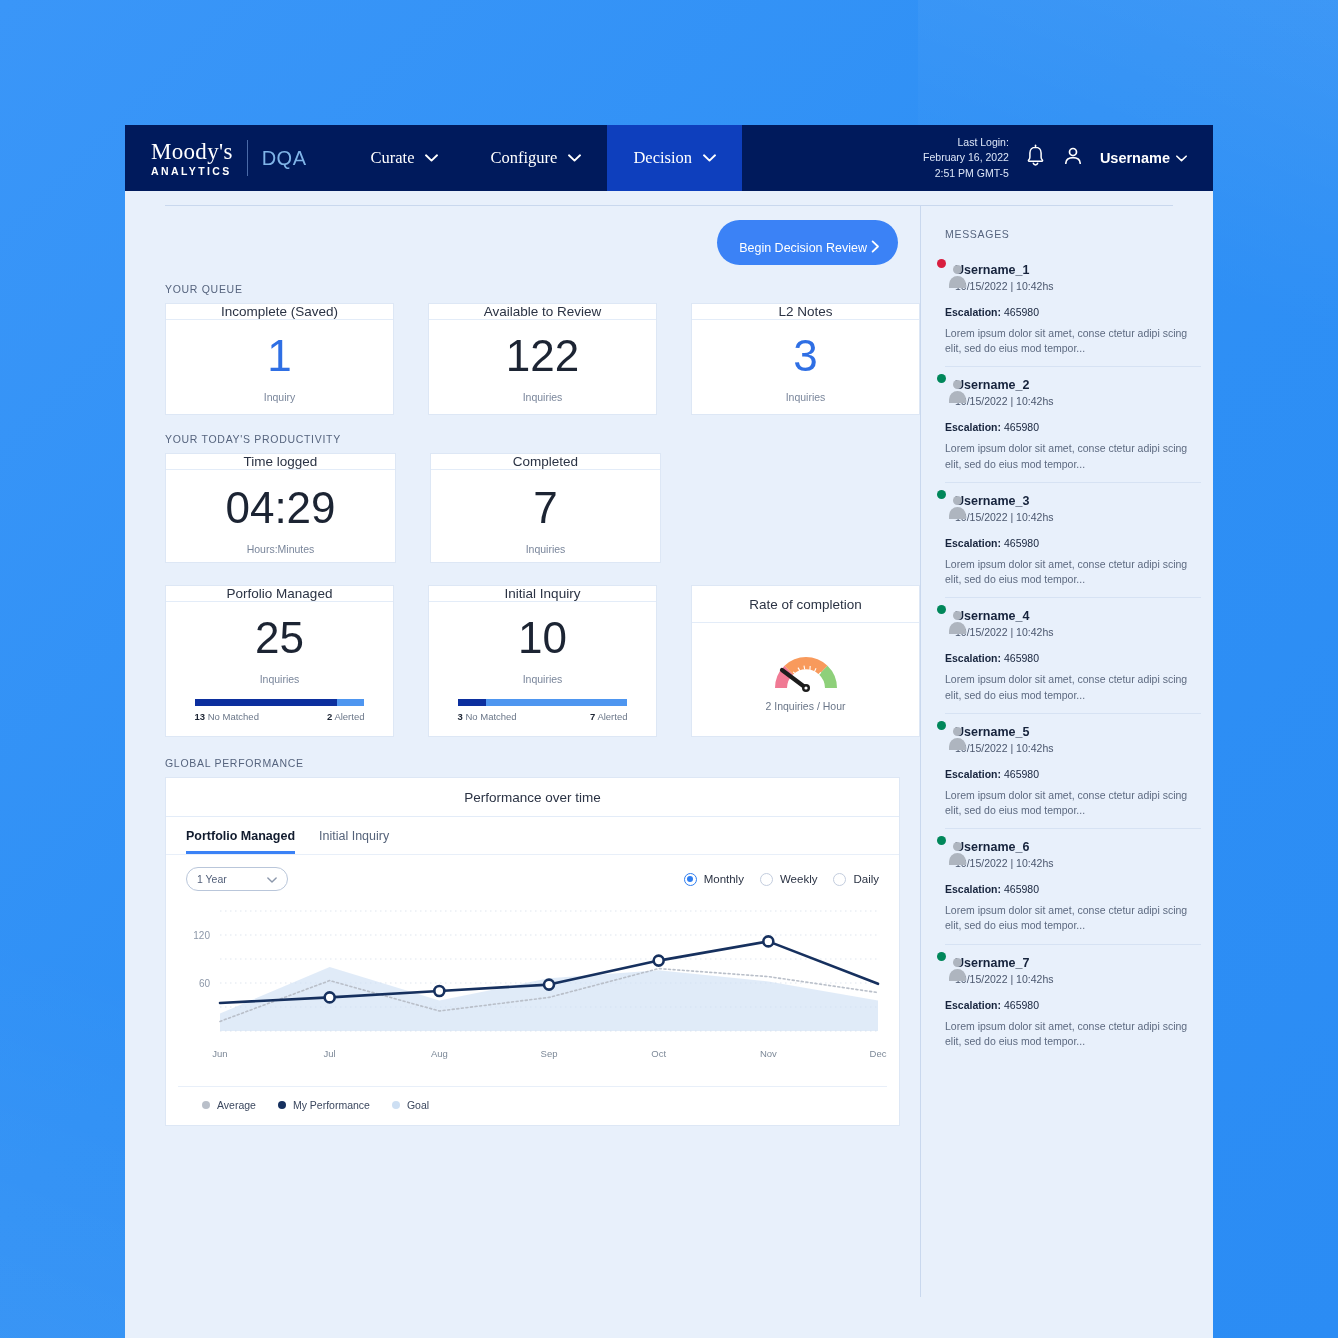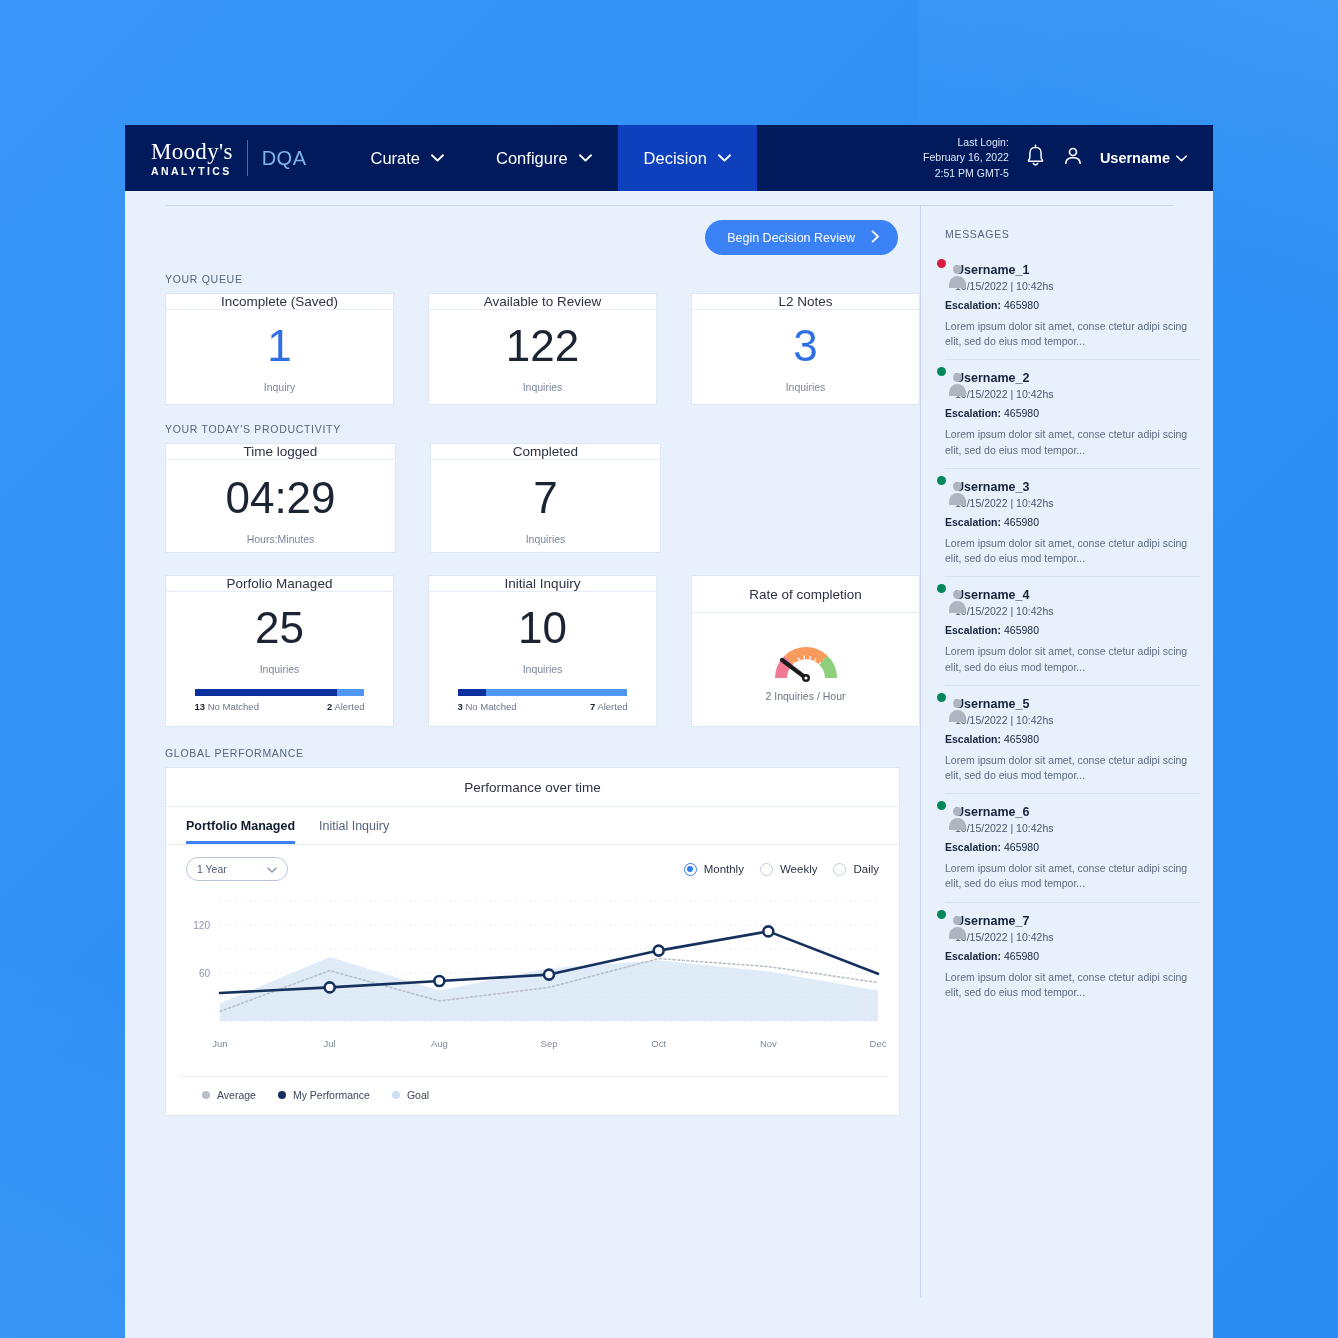--- a/index.html
+++ b/index.html
@@ -47,21 +47,21 @@
   .brand-analytics {
     color: #fff; font-size: 10.5px; letter-spacing: 2.4px;
     font-weight: 700; margin-top: 3px;
   }
   .brand-sep { width: 1px; height: 36px; background: #4a6aa8; }
   .brand-dqa { color: #7fb4e8; font-size: 20px; letter-spacing: .5px; }
 
   .nav { display: flex; align-items: stretch; margin-left: 18px; }
   .nav-item {
     display: flex; align-items: center; gap: 11px;
-    padding: 12px 26px; color: #fff; font-size: 16.5px; cursor: pointer;
+    padding: 12px 26px; color: #fff; font-size: 16.5px; cursor: pointer; font-family: Liberation Serif, serif;
   }
   .nav-item.active { background: #0e3fbd; }
   .chev { display: inline-block; }
   .chev svg { display: block; }
 
   .header-right {
     margin-left: auto; display: flex; align-items: center;
     gap: 16px; padding-right: 26px;
   }
   .lastlogin {
@@ -88,22 +88,22 @@
   .body { display: flex; height: calc(100% - 66px - 56px); }
   .main { width: 795px; padding: 0 0 0 40px; position: relative; }
   .aside {
     width: 293px; border-left: 1px solid #c9d8ee;
     padding: 22px 12px 0 24px;
   }
 
   .review-row { display: flex; justify-content: flex-end; padding: 14px 22px 0 0; }
   .btn-review {
     background: #3b82f6; color: #fff; border: none; border-radius: 40px;
-    font-size: 12.5px; padding: 10px 18px 9px 22px;
-    display: flex; align-items: center; gap: 16px; cursor: pointer;
+    font-size: 12.5px; padding: 20px 18px 9px 22px;
+    display: flex; align-items: center; gap: 4px; cursor: pointer;
     font-family: "Liberation Sans", sans-serif;
   }
 
   .section-label {
     font-size: 10.5px; letter-spacing: .7px; color: #56647e;
     margin: 18px 0 8px 0; font-weight: 400;
   }
 
   .cards { display: flex; gap: 34px; }
   .card {
@@ -219,21 +219,21 @@
     content: ""; position: absolute; left: 4px; top: 16px;
     width: 17px; height: 12px; border-radius: 9px 9px 0 0; background: #aeb5bf;
   }
   .status {
     position: absolute; right: -1px; top: -1px; width: 9px; height: 9px;
     border-radius: 50%; z-index: 3;
   }
   .avatar-wrap { position: relative; flex: none; }
   .msg-name { font-size: 12.5px; font-weight: 700; color: #16233c; }
   .msg-time { font-size: 10.5px; color: #4a566d; margin-top: 2px; }
-  .msg-esc { font-size: 10.5px; color: #16233c; margin-top: 7px; }
+  .msg-esc { font-size: 10.5px; color: #16233c; margin-top: 14px; }
   .msg-esc b { font-weight: 700; }
   .msg-text { font-size: 10.5px; color: #5d6a80; line-height: 1.45; margin-top: 8px; }
 </style>
 </head>
 <body>
 
 <div class="bg-streak"></div>
 <div class="bg-streak2"></div>
 
 <div class="app">

